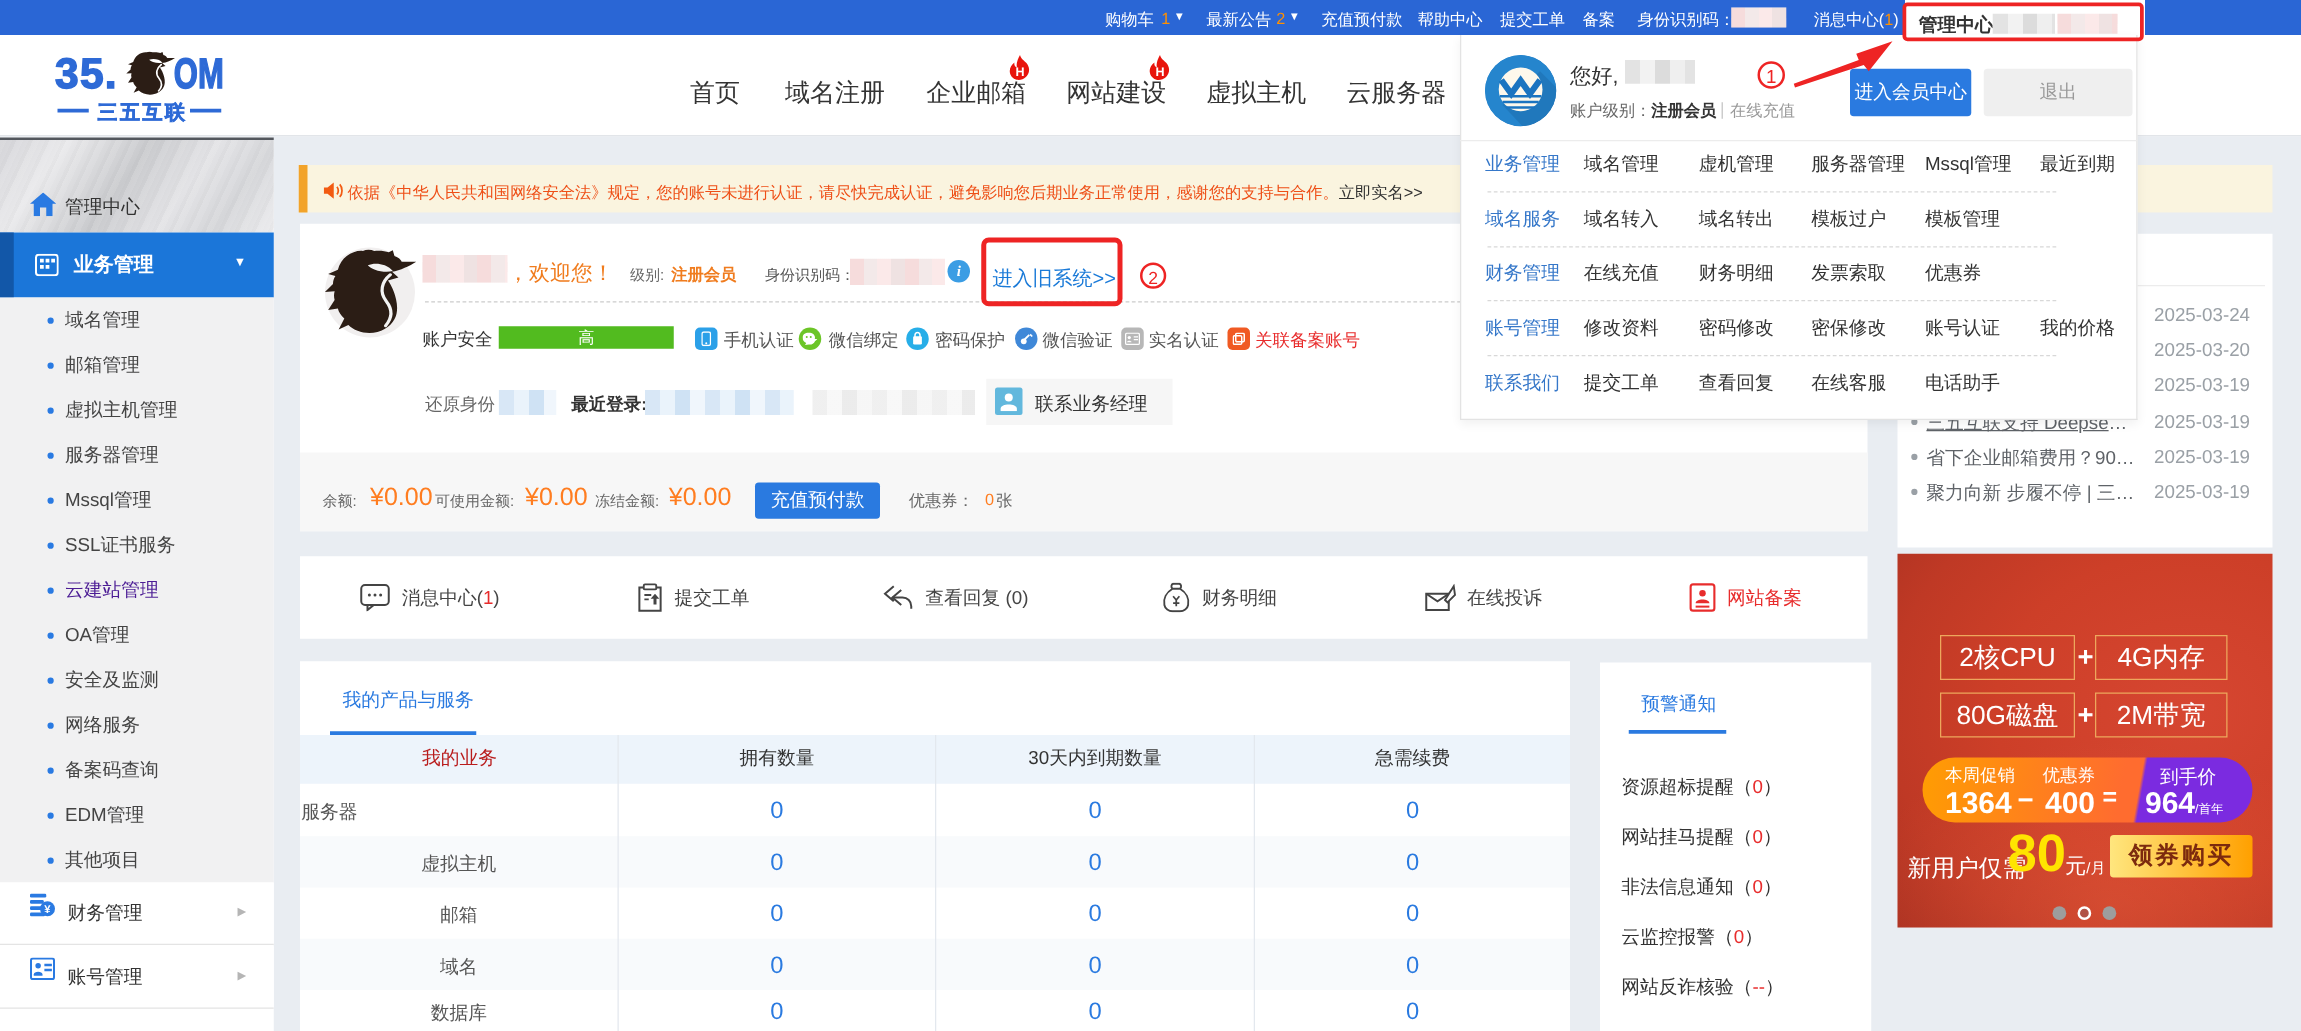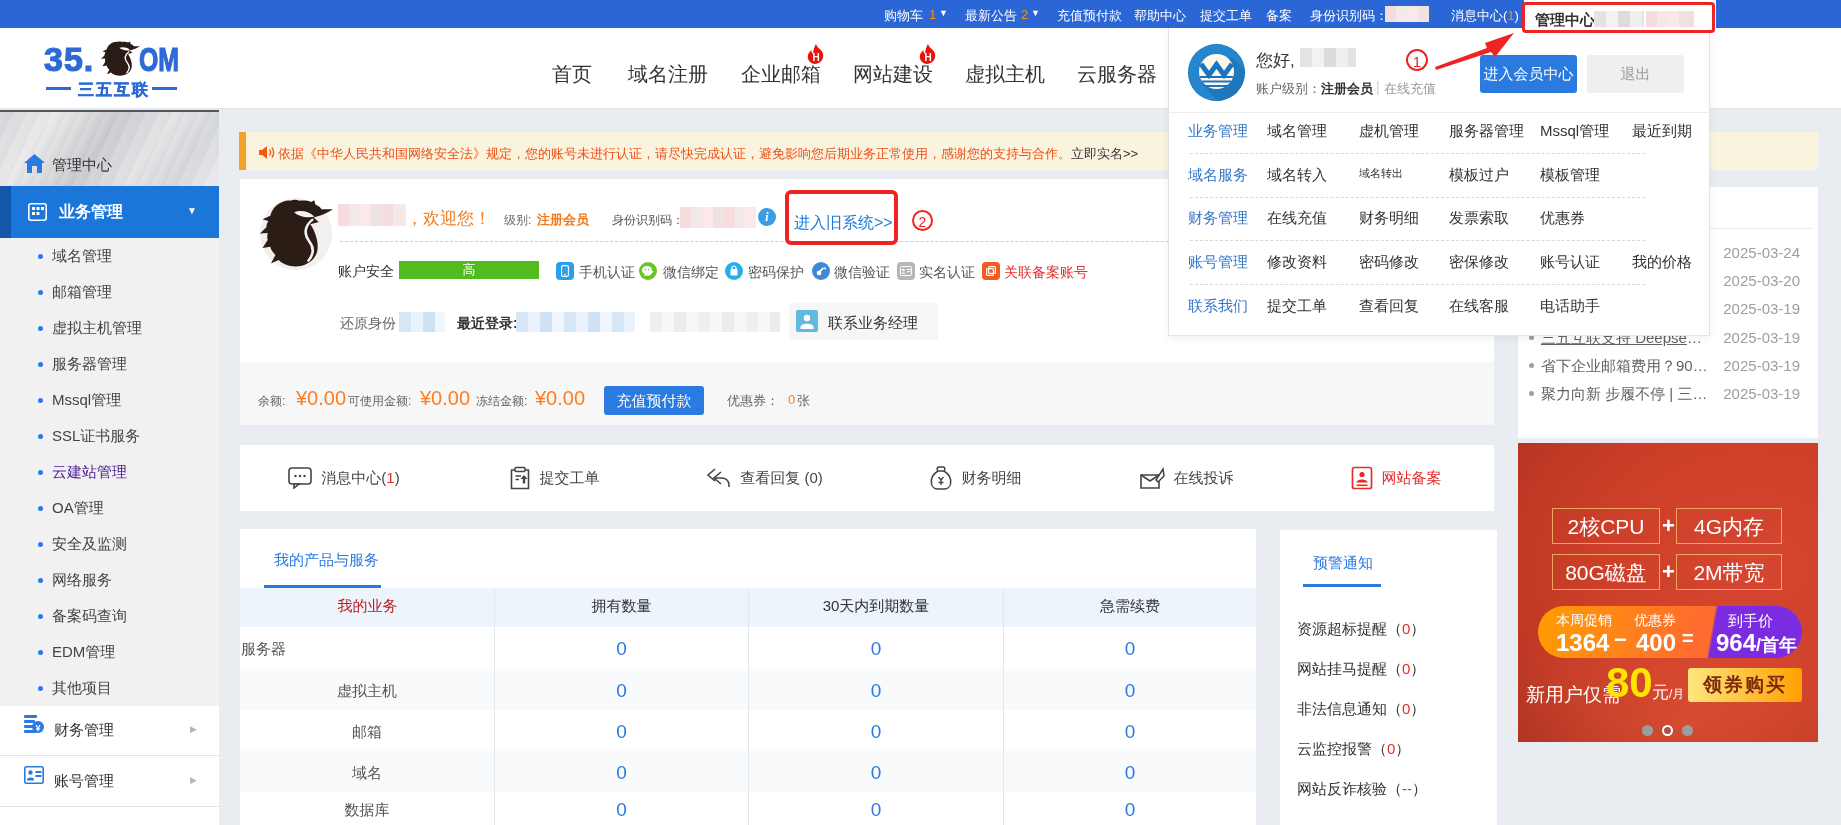--- a/index.html
+++ b/index.html
@@ -380,21 +380,21 @@
   <div class="abs" style="left:158px;top:111px;width:106px;height:36px;border:1px solid #eda75c;color:#fff;font-size:21px;text-align:center;line-height:36px">2M带宽</div>
 
   <div class="abs" style="left:20px;top:163px;width:264px;height:52px;border-radius:26px;background:linear-gradient(100deg,#ff9d02,#ff6c2f 60%,#ff6c2f 65%,#7b2be0 66%,#7b2be0 100%)"></div>
   <span class="t" style="left:38px;top:169px;font-size:14px;color:#fff">本周促销</span>
   <span class="t" style="left:38px;top:186px;font-size:24px;font-weight:bold;color:#fff">1364</span>
   <span class="t" style="left:96px;top:184px;font-size:22px;font-weight:bold;color:#fff">−</span>
   <span class="t" style="left:116px;top:169px;font-size:14px;color:#fff">优惠券</span>
   <span class="t" style="left:118px;top:186px;font-size:24px;font-weight:bold;color:#fff">400</span>
   <span class="t" style="left:164px;top:184px;font-size:20px;font-weight:bold;color:#fff">=</span>
   <span class="t" style="left:210px;top:169px;font-size:15px;color:#fff">到手价</span>
-  <span class="t" style="left:198px;top:186px;font-size:24px;font-weight:bold;color:#fff">964<span style="font-size:18px;font-weight:bold">/首年</span></span>
+  <span class="t" style="left:198px;top:186px;font-size:24px;font-weight:bold;color:#fff">964<span style="font-size:10px;font-weight:normal">/首年</span></span>
 
   <span class="t" style="left:8px;top:239px;font-size:19px;color:#fff">新用户仅需</span>
   <span class="t" style="left:88px;top:216px;font-size:42px;font-weight:bold;color:#ffe400">80</span>
   <span class="t" style="left:134px;top:238px;font-size:17px;color:#fff">元<span style="font-size:12px">/月</span></span>
   <div class="abs" style="left:170px;top:225px;width:114px;height:34px;background:linear-gradient(90deg,#ffe67e,#ffa000);border-radius:3px;color:#7c2a0e;font-size:19px;font-weight:bold;text-align:center;line-height:34px;letter-spacing:2px">领券购买</div>
   <div class="abs" style="left:124px;top:282px;width:11px;height:11px;border-radius:50%;background:#9d9d9d"></div>
   <div class="abs" style="left:144px;top:282px;width:11px;height:11px;border-radius:50%;background:#b05246;border:2.5px solid #fff"></div>
   <div class="abs" style="left:164px;top:282px;width:11px;height:11px;border-radius:50%;background:#9d9d9d"></div>
 </div>
 
@@ -414,32 +414,32 @@
         <path fill="none" stroke="#1b74c0" stroke-width="5" d="M13,20 L21,31 L28.5,20.5 L36,31 L44,20"></path>
         <path fill="none" stroke="#1b74c0" stroke-width="2" d="M12 33 L45 33 M14 37.5 L43 37.5 M17 42 L40 42"></path>
       </g>
     </svg>
     <span class="t" style="left:1256px;top:49px;font-size:17px;color:#333">您好,</span>
     <span class="abs mosaic-g" style="left:1300px;top:48px;width:56px;height:19px"></span>
     <span class="t" style="left:1256px;top:80px;font-size:13px;color:#666">账户级别：<b style="color:#333">注册会员</b></span>
     <span class="t" style="left:1376px;top:79px;font-size:14px;color:#ccc">|</span>
     <span class="t" style="left:1384px;top:80px;font-size:13px;color:#999">在线充值</span>
     <div class="abs" style="left:1480px;top:55px;width:97px;height:38px;background:#2a7ae0;border-radius:3px;color:#fff;font-size:15px;text-align:center;line-height:38px">进入会员中心</div>
-    <div class="abs" style="left:1587px;top:55px;width:97px;height:38px;background:#efefef;border-radius:3px;color:#999;font-size:15px;text-align:center;line-height:38px">退出</div>
+    <div class="abs" style="left:1587px;top:55px;width:119px;height:38px;background:#efefef;border-radius:3px;color:#999;font-size:15px;text-align:center;line-height:38px">退出</div>
     <div class="abs" style="left:1168px;top:112px;width:542px;height:0;border-top:1px solid #ececec"></div>
     <span class="t" style="left:1188px;top:122px;font-size:15px;color:#3577c9">业务管理</span>
     <span class="t" style="left:1267px;top:122px;font-size:15px;color:#333">域名管理</span>
     <span class="t" style="left:1359px;top:122px;font-size:15px;color:#333">虚机管理</span>
     <span class="t" style="left:1449px;top:122px;font-size:15px;color:#333">服务器管理</span>
     <span class="t" style="left:1540px;top:122px;font-size:15px;color:#333">Mssql管理</span>
     <span class="t" style="left:1632px;top:122px;font-size:15px;color:#333">最近到期</span>
     <div class="abs" style="left:1190px;top:153px;width:455px;height:0;border-top:1px dashed #d8d8d8"></div>
     <span class="t" style="left:1188px;top:165.7px;font-size:15px;color:#3577c9">域名服务</span>
     <span class="t" style="left:1267px;top:165.7px;font-size:15px;color:#333">域名转入</span>
-    <span class="t" style="left:1359px;top:165.7px;font-size:11px;color:#333">域名转出</span>
+    <span class="t" style="left:1359px;top:165.7px;font-size:15px;color:#333">域名转出</span>
     <span class="t" style="left:1449px;top:165.7px;font-size:15px;color:#333">模板过户</span>
     <span class="t" style="left:1540px;top:165.7px;font-size:15px;color:#333">模板管理</span>
     <div class="abs" style="left:1190px;top:196.7px;width:455px;height:0;border-top:1px dashed #d8d8d8"></div>
     <span class="t" style="left:1188px;top:209.4px;font-size:15px;color:#3577c9">财务管理</span>
     <span class="t" style="left:1267px;top:209.4px;font-size:15px;color:#333">在线充值</span>
     <span class="t" style="left:1359px;top:209.4px;font-size:15px;color:#333">财务明细</span>
     <span class="t" style="left:1449px;top:209.4px;font-size:15px;color:#333">发票索取</span>
     <span class="t" style="left:1540px;top:209.4px;font-size:15px;color:#333">优惠券</span>
     <div class="abs" style="left:1190px;top:240.4px;width:455px;height:0;border-top:1px dashed #d8d8d8"></div>
     <span class="t" style="left:1188px;top:253.10000000000002px;font-size:15px;color:#3577c9">账号管理</span>

